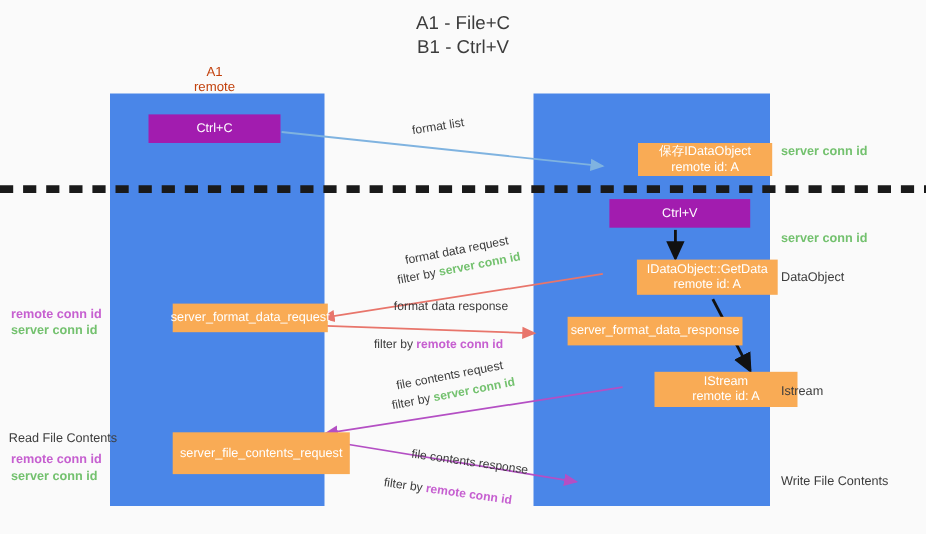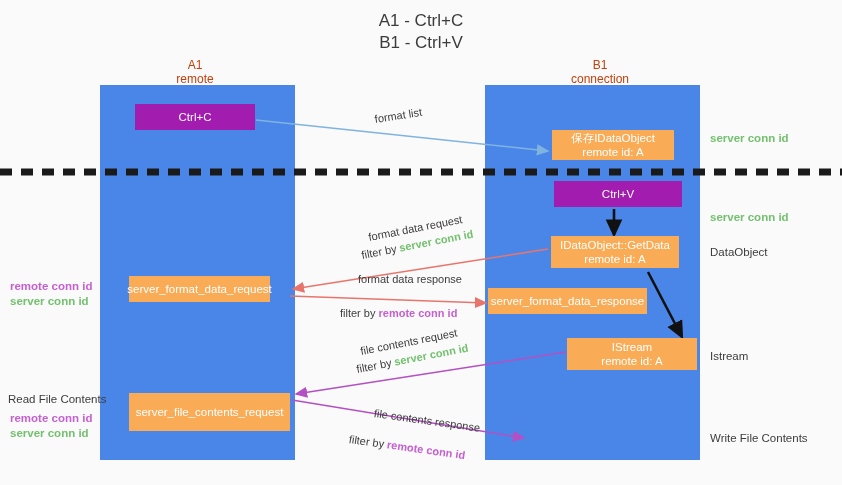--- a/index.html
+++ b/index.html
@@ -22,21 +22,21 @@
     line-height:14px;white-space:pre-line;
   }
 
   .lane{position:absolute;background:#4a86e8;}
 
   .box{
     position:absolute;display:flex;align-items:center;justify-content:center;
     text-align:center;color:#ffffff;font-size:11.5px;line-height:14px;
     white-space:pre-line;box-sizing:border-box;
   }
-  .box.orange{background:#f9ab55;}
+  .box.orange{background:#f9ab55;margin-left:28px;}
   .box.green{background:#a21caf;}
 
   .side-label{
     position:absolute;font-size:11.5px;color:#3c3c3c;line-height:15px;
   }
   .conn-label{
     position:absolute;font-size:11.5px;font-weight:bold;line-height:15px;
   }
   .remote-c{color:#c65fd0;}
   .server-c{color:#73c16e;}
@@ -50,27 +50,25 @@
   .rot-up2{transform:rotate(-9deg);transform-origin:left bottom;}
   .rot-dn{transform:rotate(8deg);transform-origin:left top;}
 
   svg.overlay{position:absolute;left:0;top:0;width:842px;height:485px;pointer-events:none;}
 </style>
 </head>
 <body>
 
 <div id="stage">
 
-  <div class="title">A1 - Ctrl+C
+  <div class="title">A1 - File+C
 B1 - Ctrl+V</div>
 
   <div class="col-head" style="left:120px;top:58px;width:150px;">A1
 remote</div>
-  <div class="col-head" style="left:525px;top:58px;width:150px;">B1
-connection</div>
 
   <div class="lane" style="left:100px;top:85px;width:195px;height:375px;"></div>
   <div class="lane" style="left:485px;top:85px;width:215px;height:375px;"></div>
 
   <svg class="overlay">
     <defs>
       <marker id="ar-blue" markerWidth="9" markerHeight="9" refX="7" refY="4.5" orient="auto">
         <path d="M0,1 L8,4.5 L0,8 z" fill="#7fb3e0"></path>
       </marker>
       <marker id="ar-red" markerWidth="9" markerHeight="9" refX="7" refY="4.5" orient="auto">

